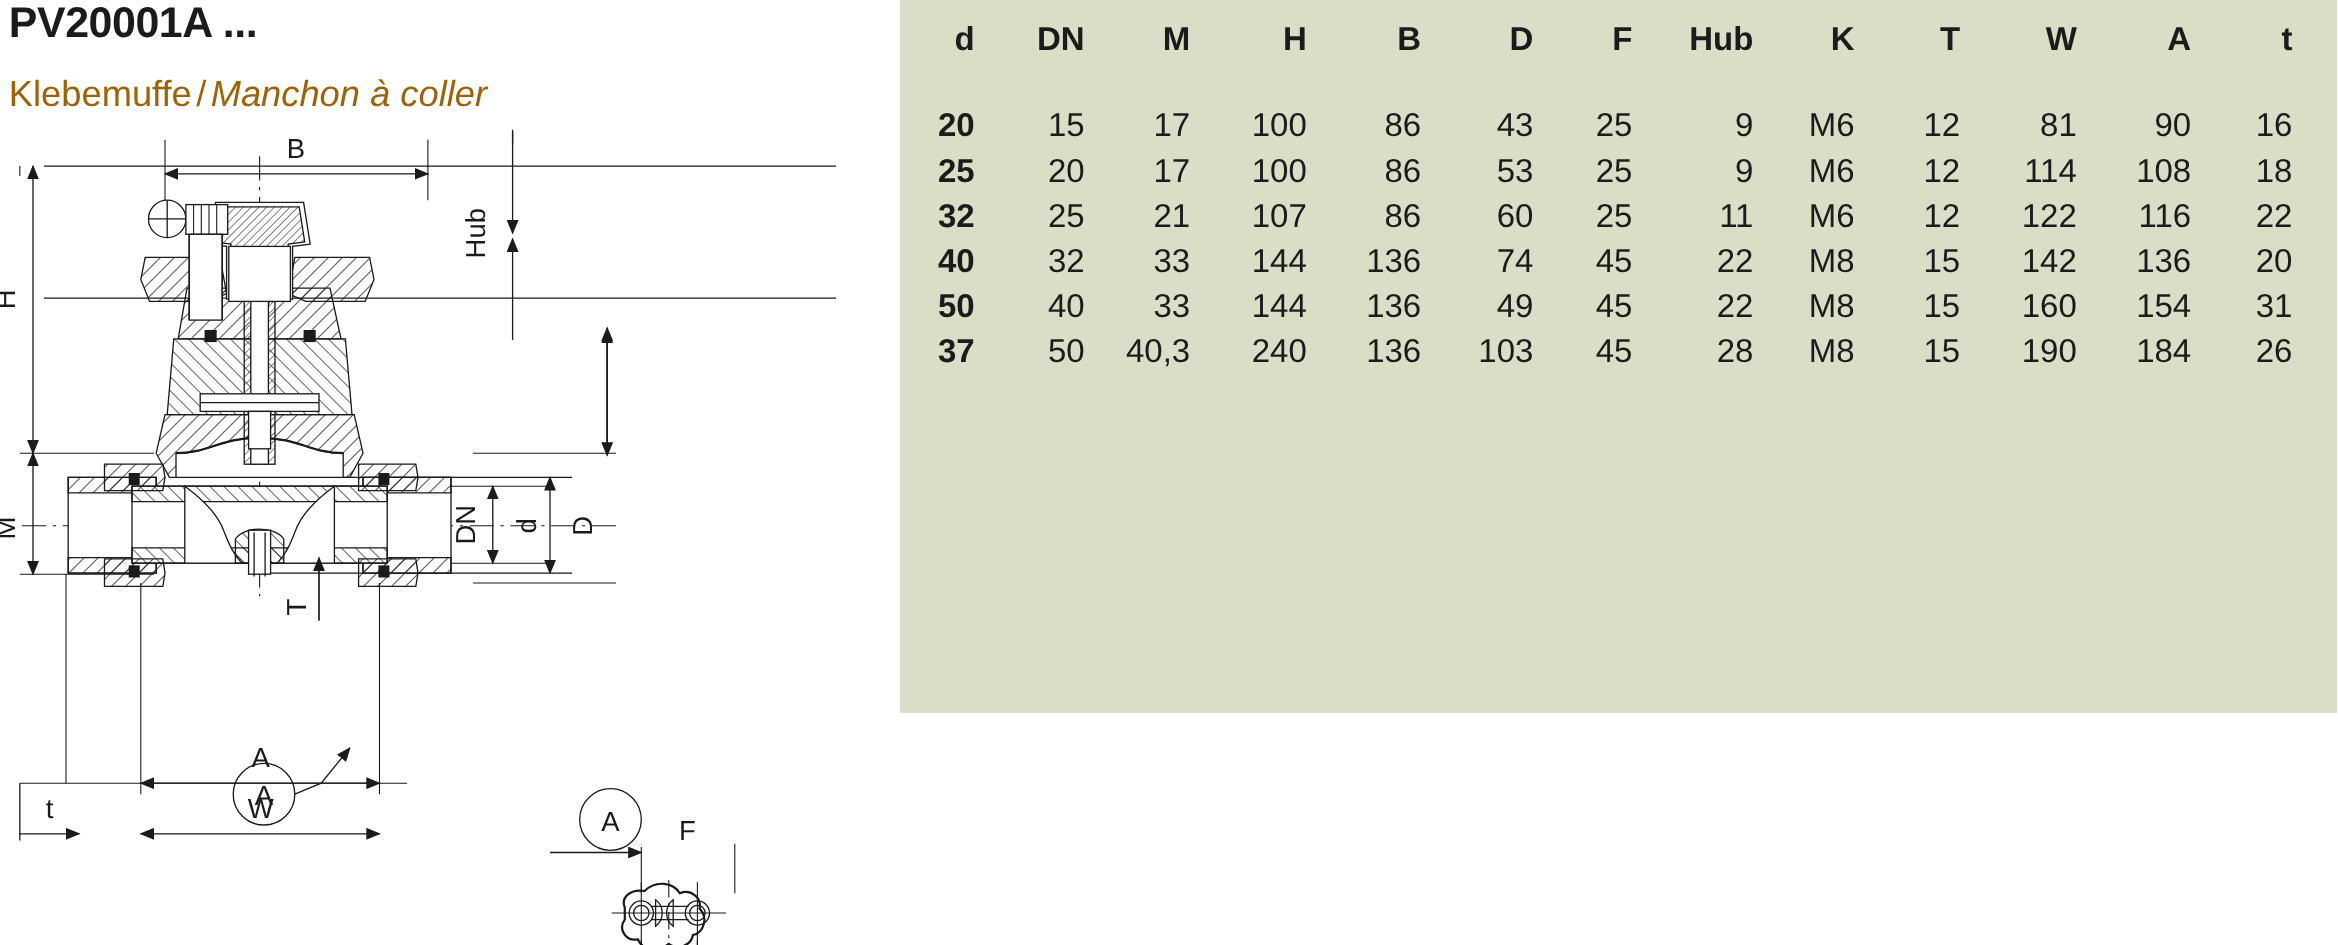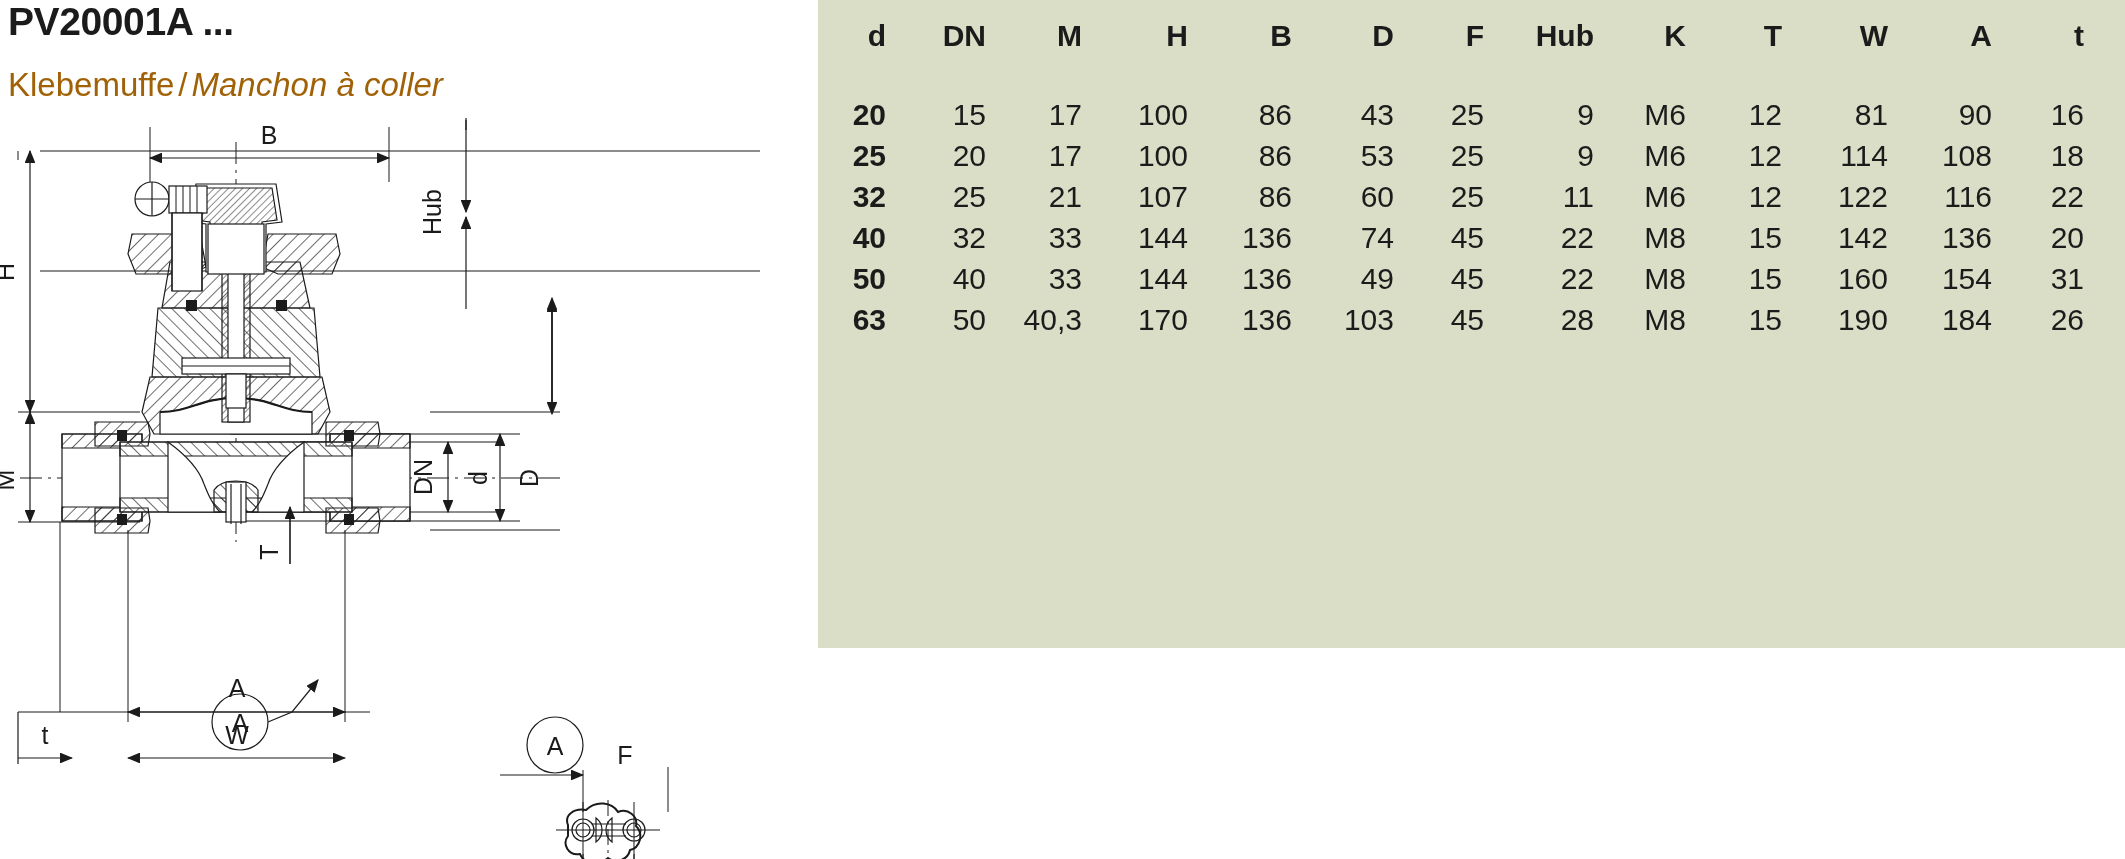--- a/index.html
+++ b/index.html
@@ -477,24 +477,24 @@
         <td>45</td>
         <td>22</td>
         <td>M8</td>
         <td>15</td>
         <td>160</td>
         <td>154</td>
         <td>31</td>
         <td>10</td>
       </tr>
       <tr>
-        <td class="bcell-d">63</td>
+        <td class="bcell-d">37</td>
         <td>50</td>
         <td>40,3</td>
-        <td>170</td>
+        <td>240</td>
         <td>136</td>
         <td>103</td>
         <td>45</td>
         <td>28</td>
         <td>M8</td>
         <td>15</td>
         <td>190</td>
         <td>184</td>
         <td>26</td>
         <td>10</td>

